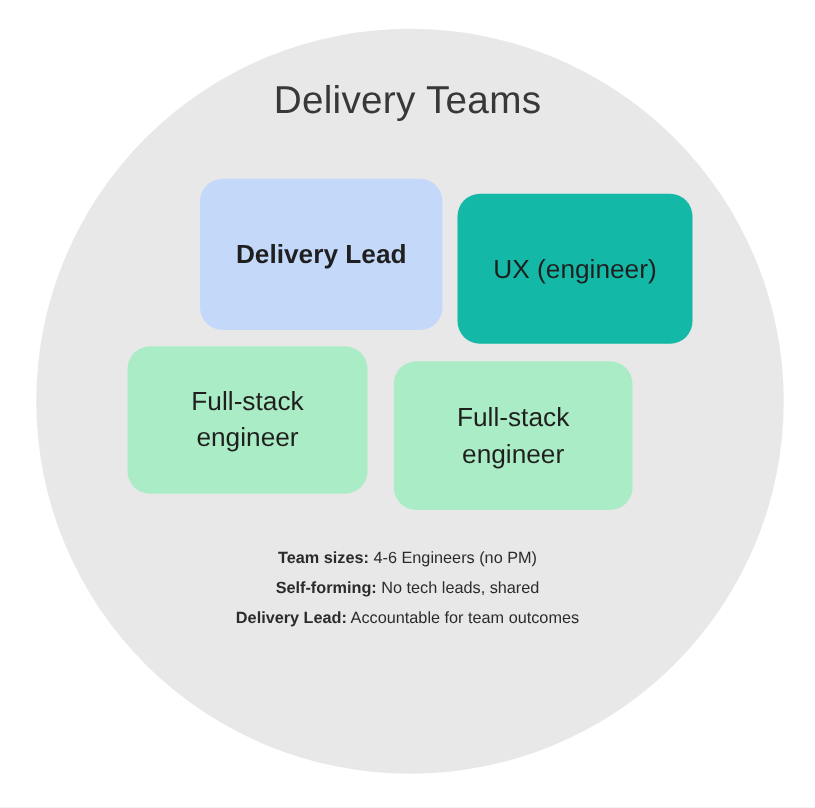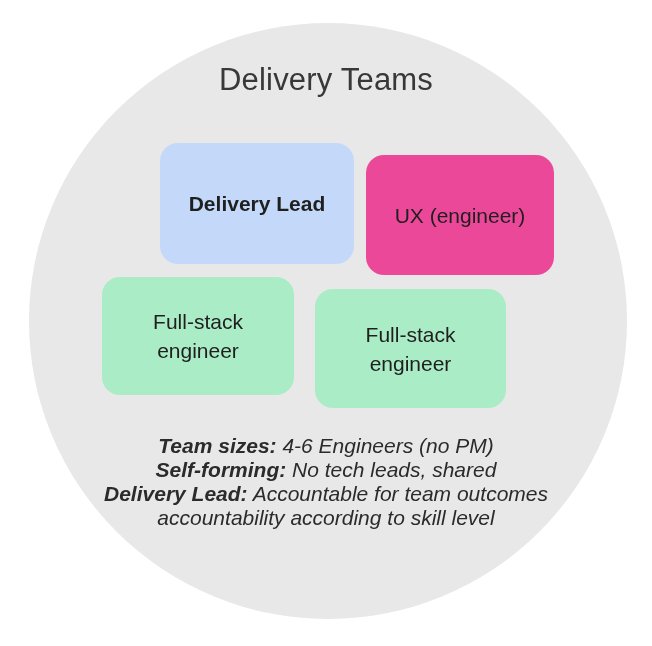--- a/index.html
+++ b/index.html
@@ -51,42 +51,41 @@
   .role-box .line { display: block; }
   .box-delivery-lead {
     left: 160px; top: 143px;
     width: 194px; height: 121px;
     background: #c4d9fa;
     font-weight: 700;
   }
   .box-ux {
     left: 366px; top: 155px;
     width: 188px; height: 120px;
-    background: #ec4899;
+    background: #14b8a6;
   }
   .box-fullstack-1 {
     left: 102px; top: 277px;
     width: 192px; height: 118px;
     background: #aaecc5;
   }
   .box-fullstack-2 {
     left: 315px; top: 289px;
     width: 191px; height: 119px;
     background: #aaecc5;
   }
   .notes {
     position: absolute;
     left: 0;
     right: 0;
     top: 434px;
     text-align: center;
-    font-size: 21px;
+    font-size: 13px;
     line-height: 24px;
     color: #2b2b2b;
-    font-style: italic;
   }
   .note-line { display: block; }
   .note-label { font-weight: 700; }
 </style>
 </head>
 <body>
 
 <div class="canvas">
 
   <div class="big-circle"></div>
@@ -118,18 +117,15 @@
       <span>4-6 Engineers (no PM)</span>
     </div>
     <div class="note-line">
       <span class="note-label">Self-forming:</span>
       <span>No tech leads, shared</span>
     </div>
     <div class="note-line">
       <span class="note-label">Delivery Lead:</span>
       <span>Accountable for team outcomes</span>
     </div>
-    <div class="note-line">
-      <span>accountability according to skill level</span>
-    </div>
   </div>
 
 </div>
 
 </body></html>

